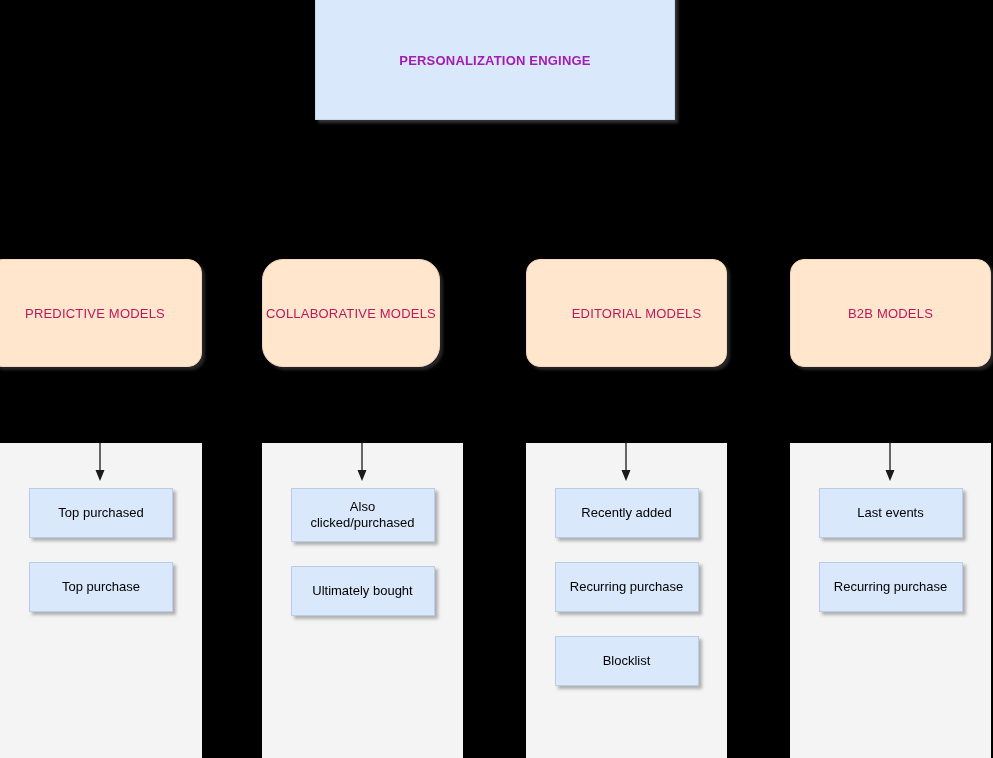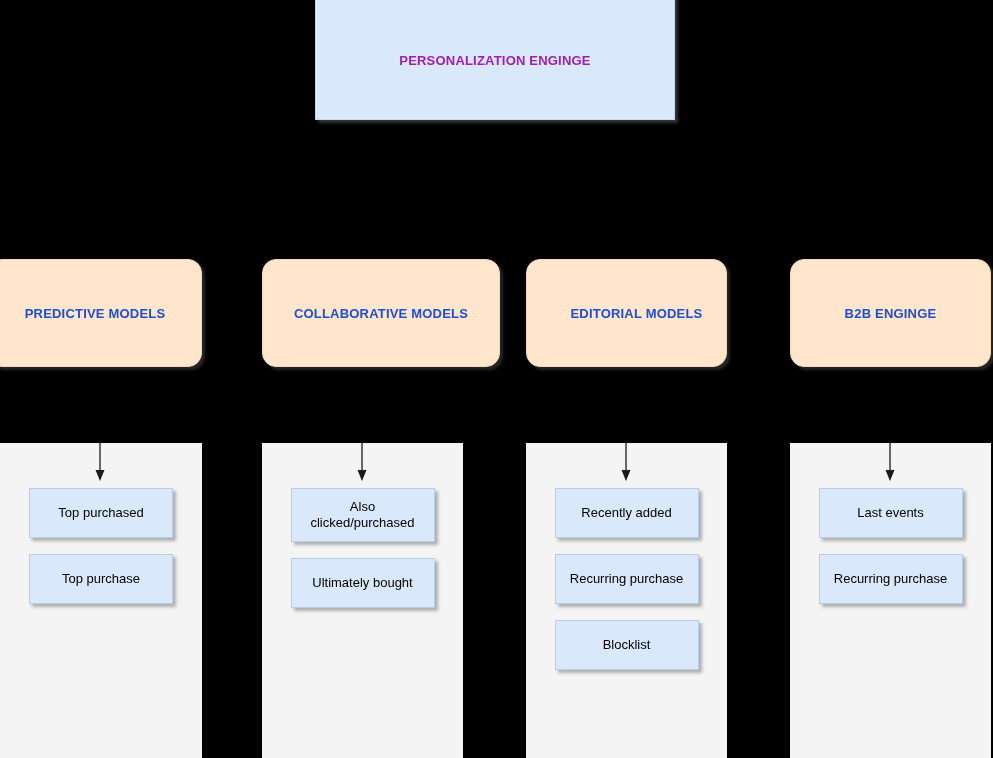--- a/index.html
+++ b/index.html
@@ -57,28 +57,28 @@
     border: 1px solid #f2d6bd;
     box-sizing: border-box;
     border-radius: 14px;
     box-shadow: 3px 3px 3px rgba(70,70,70,0.55);
     display: flex;
     align-items: center;
     justify-content: center;
   }
   .model-label {
     font-size: 13px;
-    font-weight: bold;
-    color: #1d4ed8;
+    font-weight: normal;
+    color: #be185d;
     text-align: center;
     letter-spacing: 0.2px;
   }
 
   .model-box.col1 { left: -12px; width: 214px; }
-  .model-box.col2 { left: 262px; width: 238px; }
+  .model-box.col2 { left: 262px; width: 178px; border-radius: 21px; }
   .model-box.col3 { left: 526px; width: 201px; padding-left: 20px; }
   .model-box.col4 { left: 790px; width: 201px; }
 
   
   .card {
     position: absolute;
     top: 443px;
     height: 320px;
     background: #f4f4f4;
     box-sizing: border-box;
@@ -103,21 +103,21 @@
 
   
   .items {
     position: absolute;
     left: 0;
     top: 45px;
     width: 100%;
   }
   .item-box {
     position: relative;
-    margin: 0 auto 16px auto;
+    margin: 0 auto 24px auto;
     background: #dae8fc;
     border: 1px solid #b9ccea;
     box-sizing: border-box;
     box-shadow: 3px 3px 3px rgba(120,120,120,0.55);
     display: flex;
     align-items: center;
     justify-content: center;
     min-height: 50px;
   }
   .item-label {
@@ -147,21 +147,21 @@
   <div class="model-box col1">
     <div class="model-label">PREDICTIVE MODELS</div>
   </div>
   <div class="model-box col2">
     <div class="model-label">COLLABORATIVE MODELS</div>
   </div>
   <div class="model-box col3">
     <div class="model-label">EDITORIAL MODELS</div>
   </div>
   <div class="model-box col4">
-    <div class="model-label">B2B ENGINGE</div>
+    <div class="model-label">B2B MODELS</div>
   </div>
 
   <div class="card col1">
     <div class="items">
       <div class="item-box">
         <div class="item-label">Top purchased</div>
       </div>
       <div class="item-box">
         <div class="item-label">Top purchase</div>
       </div>

